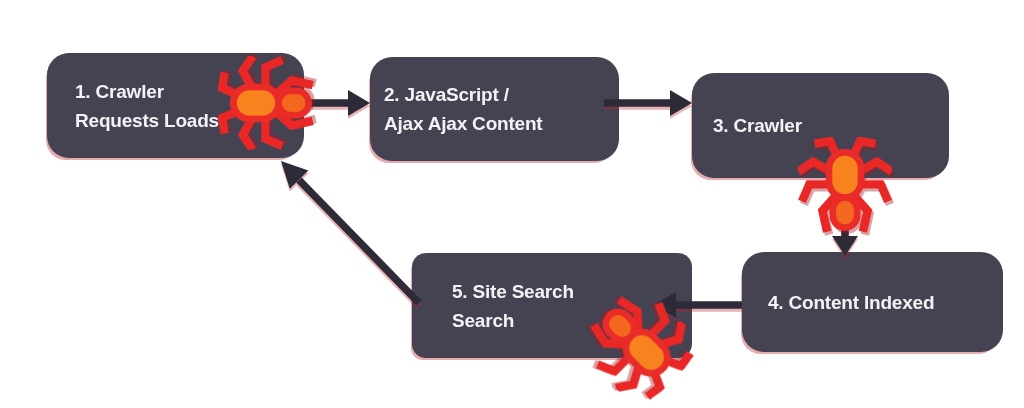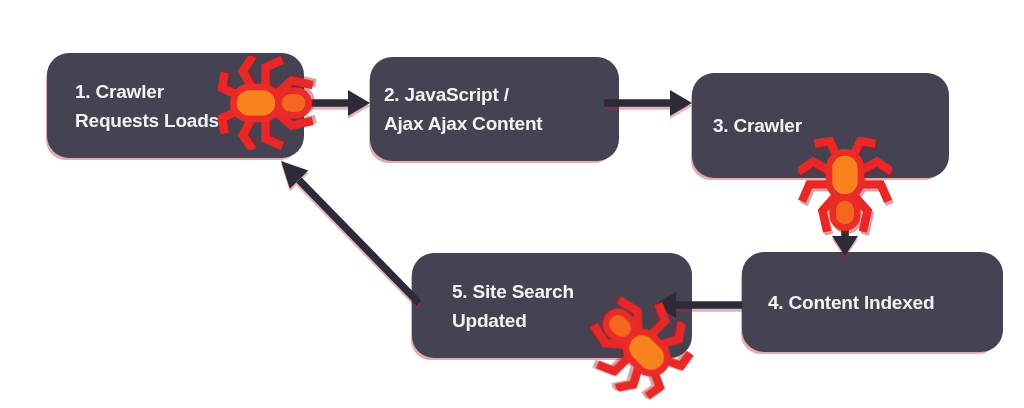--- a/index.html
+++ b/index.html
@@ -26,21 +26,21 @@
     white-space: nowrap;
     box-shadow: -3px 4px 0 -2px rgba(190,35,45,0.38);
     z-index: 1;
   }
   .node span { display: block; }
   .node span:empty { display: none; }
   .n1 { left: 47px;  top: 53px;  width: 229px; height: 105px; padding-left: 28px; }
   .n2 { left: 370px; top: 57px;  width: 235px; height: 104px; padding-left: 14px; }
   .n3 { left: 692px; top: 55px;  width: 236px; height: 105px; padding-left: 21px; margin-top: 18px; }
   .n4 { left: 742px; top: 252px; width: 235px; height: 100px; padding-left: 26px; }
-  .n5 { left: 412px; top: 253px; width: 240px; height: 105px; padding-left: 40px; }
+  .n5 { left: 412px; top: 253px; width: 240px; height: 105px; padding-left: 40px; border-radius: 14px; }
 
   .arrows {
     position: absolute;
     left: 0; top: 0;
     z-index: 2;
     pointer-events: none;
     filter: drop-shadow(0 3px 0 rgba(190,35,45,0.35));
   }
   .spider {
     position: absolute;
@@ -67,21 +67,21 @@
   </div>
   <div class="node n3">
     <span>3. Crawler</span>
   </div>
   <div class="node n4">
     <span>4. Content Indexed</span>
 
   </div>
   <div class="node n5">
     <span>5. Site Search</span>
-    <span>Updated</span>
+    <span>Search</span>
   </div>
 
   <svg class="arrows" width="1024" height="408" viewBox="0 0 1024 408">
     <g stroke="#2d2b37" fill="#2d2b37" stroke-width="7.5">
       <g>
         <line x1="298" y1="103" x2="348" y2="103"></line>
         <polygon points="348,90 348,116 370,103" stroke="none"></polygon>
       </g>
       <g>
         <line x1="604" y1="103" x2="670" y2="103"></line>

